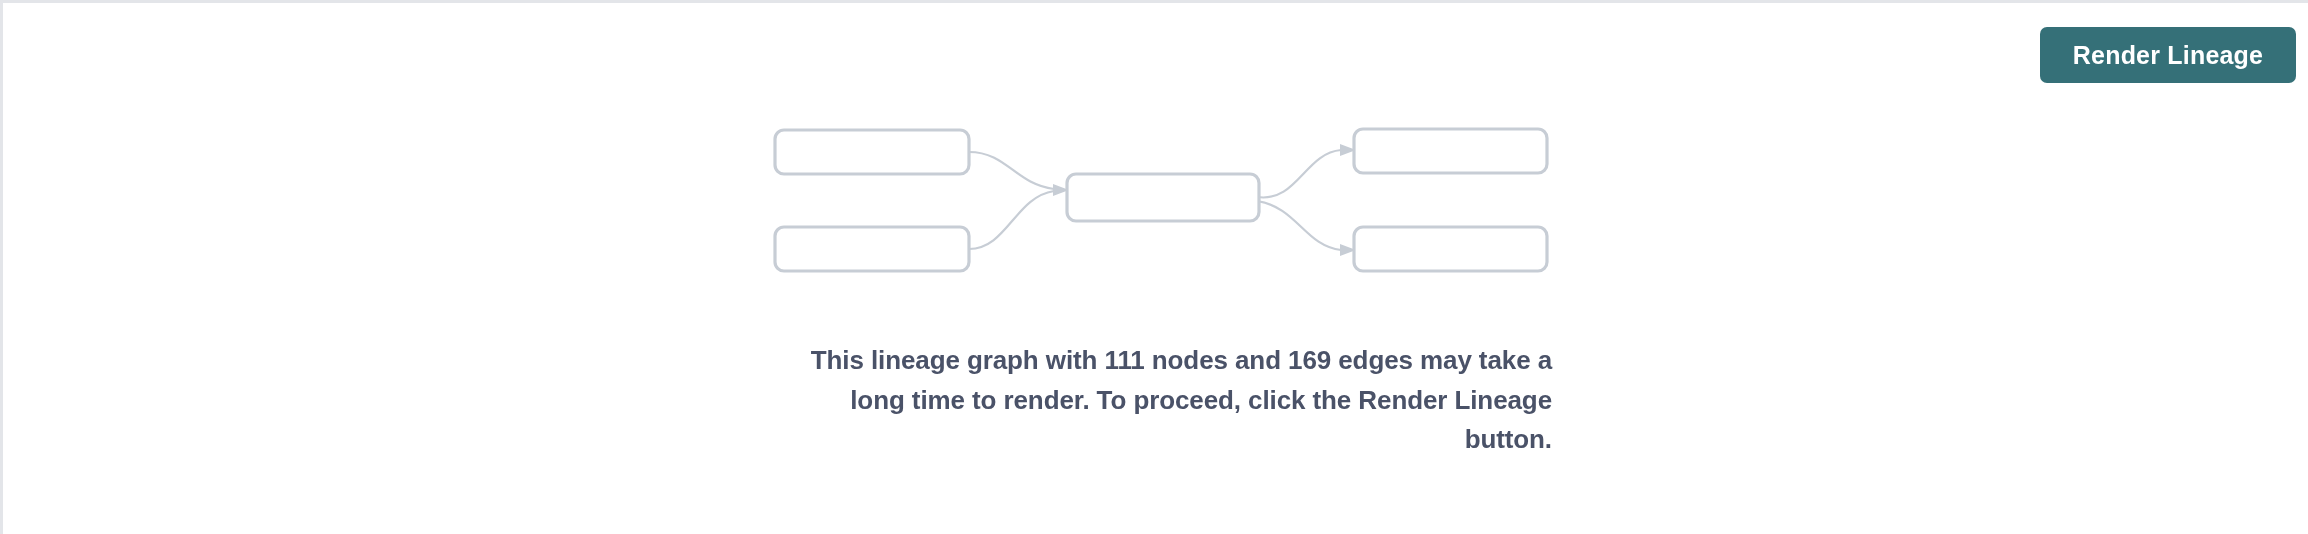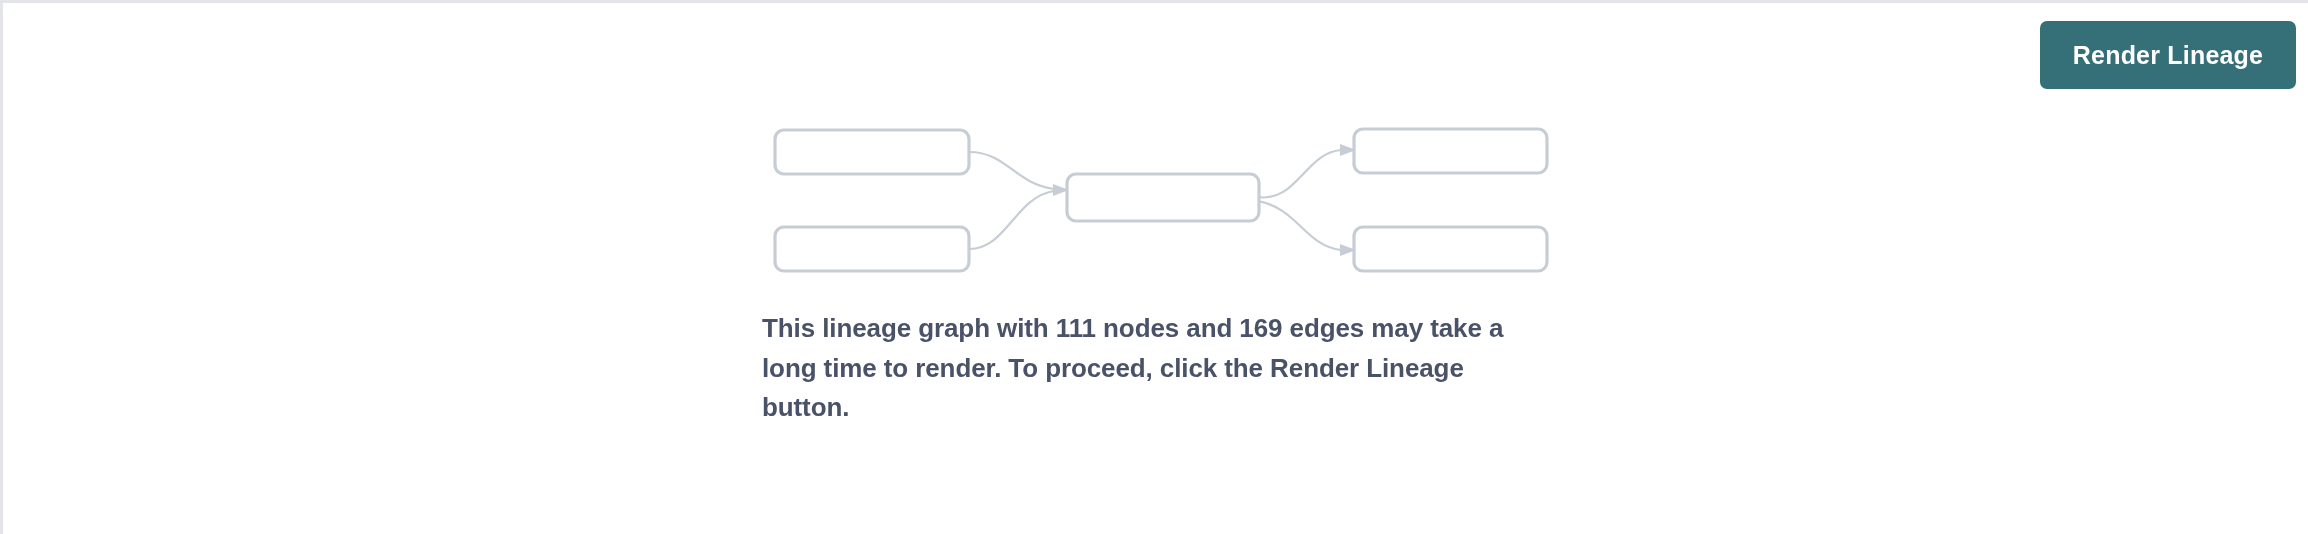--- a/index.html
+++ b/index.html
@@ -37,21 +37,21 @@
     justify-content: flex-end;
     padding-right: 15px;
     pointer-events: none;
   }
   .render-btn {
     pointer-events: auto;
     display: inline-flex;
     align-items: center;
     justify-content: center;
     min-width: 256px;
-    height: 68px;
+    height: 56px;
     padding: 8px 26px;
     background: #357078;
     color: #ffffff;
     border: none;
     border-radius: 7px;
     font-family: "Liberation Sans", sans-serif;
     font-size: 25px;
     font-weight: bold;
     letter-spacing: 0.2px;
     line-height: 1;
@@ -86,23 +86,23 @@
   .edge-path {
     fill: none;
     stroke: #c7cdd5;
     stroke-width: 2.2;
   }
   .edge-head {
     fill: #c7cdd5;
   }
 
   .empty-message {
-    margin-top: 32px;
+    margin-top: 64px;
     width: 790px;
-    text-align: left;
+    text-align: right;
     color: #4a5268;
     font-family: "Liberation Sans", sans-serif;
     font-size: 26px;
     font-weight: bold;
     line-height: 1.52;
     letter-spacing: -0.1px;
   }
 </style>
 </head>
 <body>

